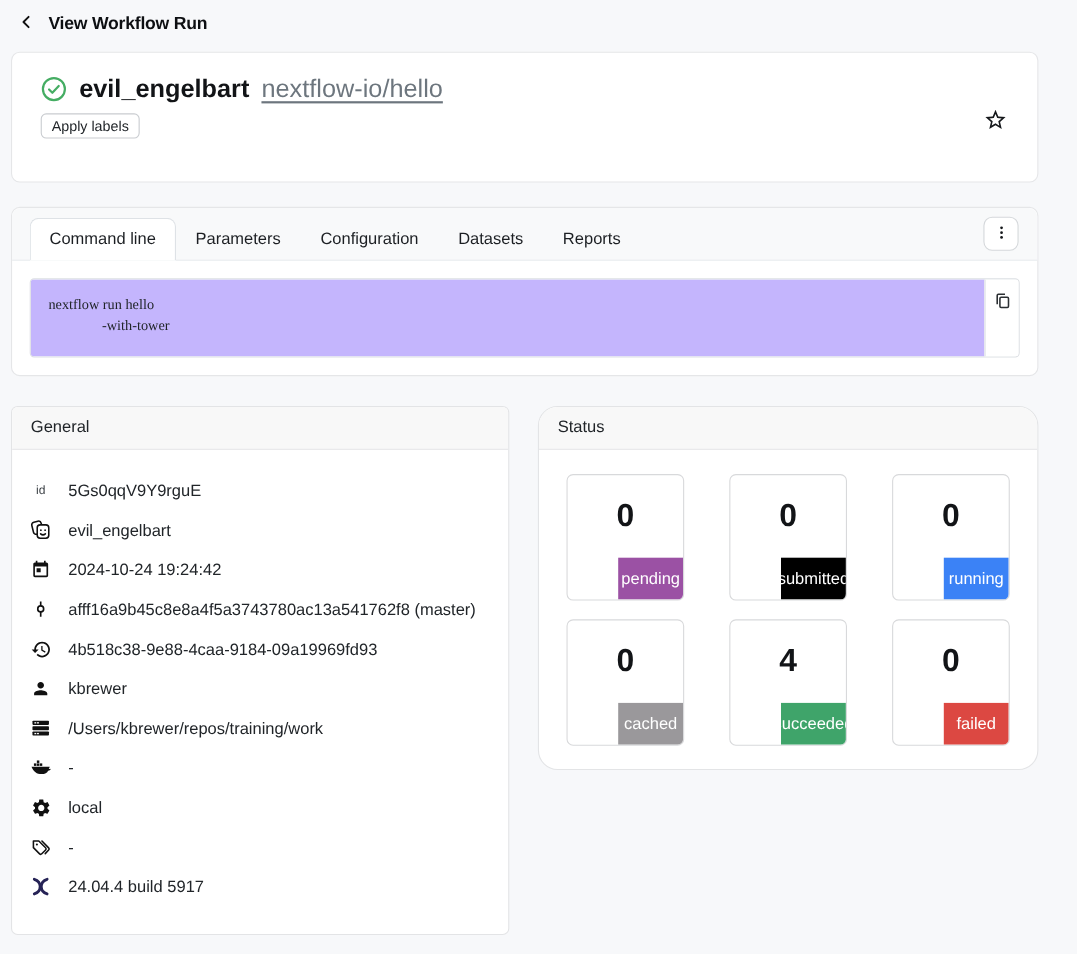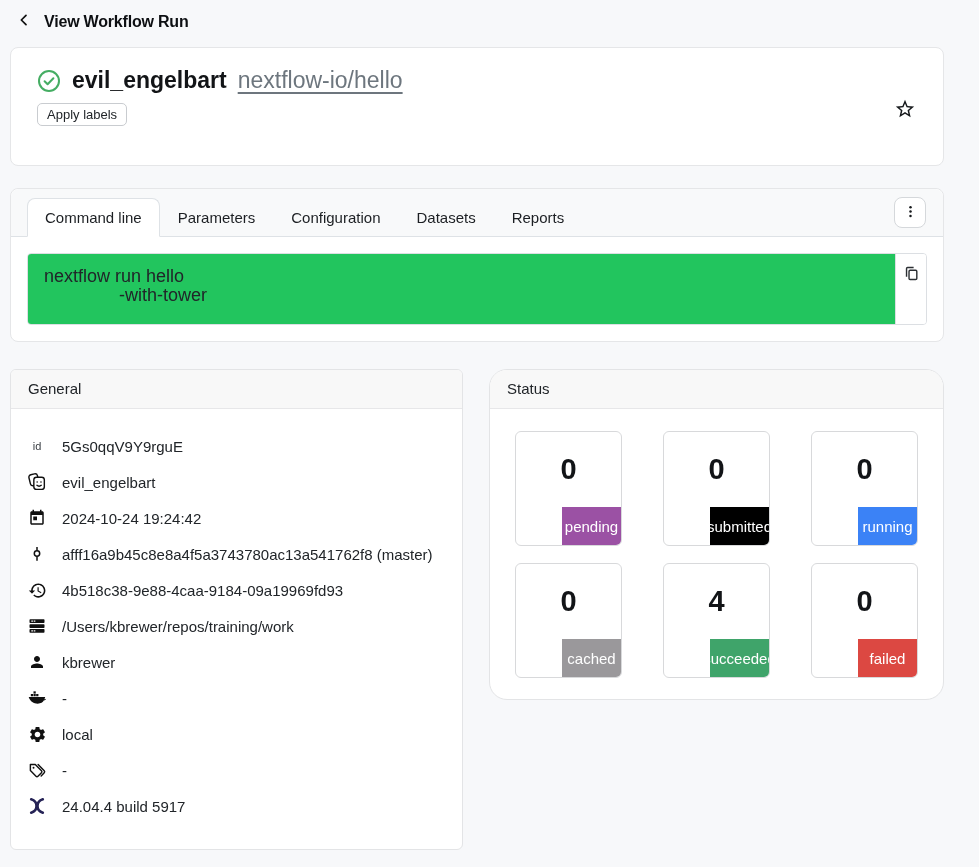--- a/index.html
+++ b/index.html
@@ -29,22 +29,22 @@
   .tabs-card { margin-top:22px; height:154px; }
   .tabbar { position:relative; display:flex; align-items:flex-end; height:48px; background:#f8f9fa;
     border-bottom:1px solid #dee2e6; border-radius:8px 8px 0 0; padding:0 0 0 16px; }
   .tab { padding:0 17px; height:39px; display:flex; align-items:center; font-size:15px; color:#1c1f23;
     margin-bottom:-1px; cursor:pointer; border:1px solid transparent; }
   .tab.active { background:#fff; border-color:#dee2e6; border-bottom-color:#fff; border-radius:8px 8px 0 0; }
   .kebab-btn { position:absolute; right:17px; top:8px; width:32px; height:31px; background:#fff;
     border:1px solid #d5d8db; border-radius:8px; display:flex; align-items:center; justify-content:center; cursor:pointer; }
   .tab-content { padding:16px; }
   .code-wrap { display:flex; border:1px solid #dcdfe3; border-radius:4px; overflow:hidden; height:72px; }
-  .code-pre { flex:1; background:#22c55e; padding:13px 16px; font-family:Liberation Sans, sans-serif;
-    font-size:18px; line-height:19px; color:#212529; white-space:pre; overflow:hidden; }
+  .code-pre { flex:1; background:#c4b5fd; padding:13px 16px; font-family:Liberation Serif, serif;
+    font-size:13px; line-height:19px; color:#212529; white-space:pre; overflow:hidden; }
   .copy-col { width:31px; background:#fff; border-left:1px solid #dcdfe3; display:flex; justify-content:center; padding-top:11px; cursor:pointer; }
 
   
   .panels { display:flex; align-items:flex-start; margin:27px 0 0 10px; }
   .panel { background:#fff; border:1px solid #e3e4e6; border-radius:6px; overflow:hidden; }
   .panel-header { height:39px; line-height:38px; background:#f8f8f8; border-bottom:1px solid #e7e7e9;
     padding-left:17px; font-size:15px; color:#212529; }
   .general-panel { width:453px; height:481px; }
   .general-list { padding:19px 16px 0 14px; }
   .g-row { display:flex; align-items:center; height:36px; }
@@ -180,43 +180,43 @@
             <svg width="19" height="19" viewBox="0 0 24 24" fill="#111">
                 <path d="M13 3c-4.97 0-9 4.03-9 9H1l3.89 3.89.07.14L9 12H6c0-3.87 3.13-7 7-7s7 3.13 7 7-3.13 7-7 7c-1.93 0-3.68-.79-4.94-2.06l-1.42 1.42C8.27 19.99 10.51 21 13 21c4.97 0 9-4.03 9-9s-4.03-9-9-9zm-1 5v5l4.28 2.54.72-1.21-3.5-2.08V8H12z"></path>
               </svg>
           </span>
           <span class="g-value">4b518c38-9e88-4caa-9184-09a19969fd93</span>
         </div>
 
         <div class="g-row">
           <span class="g-icon">
             <svg width="18" height="18" viewBox="0 0 24 24" fill="#111">
+                <path d="M12 12c2.21 0 4-1.79 4-4s-1.79-4-4-4-4 1.79-4 4 1.79 4 4 4zm0 2c-2.67 0-8 1.34-8 4v2h16v-2c0-2.66-5.33-4-8-4z"></path>
+              </svg>
+          </span>
+          <span class="g-value">kbrewer</span>
+        </div>
+
+        <div class="g-row">
+          <span class="g-icon">
+            <svg width="18" height="18" viewBox="0 0 24 24" fill="#111">
               <rect x="2" y="3" width="20" height="5" rx="1"></rect>
                 <rect x="2" y="9.5" width="20" height="5" rx="1"></rect>
                 <rect x="2" y="16" width="20" height="5" rx="1"></rect>
               <rect x="4.4" y="4.7" width="2.2" height="1.6" fill="#fff"></rect>
                 <rect x="7.6" y="4.7" width="2.2" height="1.6" fill="#fff"></rect>
               <rect x="4.4" y="17.7" width="2.2" height="1.6" fill="#fff"></rect>
                 <rect x="7.6" y="17.7" width="2.2" height="1.6" fill="#fff"></rect>
             </svg>
           </span>
           <span class="g-value">/Users/kbrewer/repos/training/work</span>
         </div>
 
         <div class="g-row">
           <span class="g-icon">
-            <svg width="18" height="18" viewBox="0 0 24 24" fill="#111">
-                <path d="M12 12c2.21 0 4-1.79 4-4s-1.79-4-4-4-4 1.79-4 4 1.79 4 4 4zm0 2c-2.67 0-8 1.34-8 4v2h16v-2c0-2.66-5.33-4-8-4z"></path>
-              </svg>
-          </span>
-          <span class="g-value">kbrewer</span>
-        </div>
-
-        <div class="g-row">
-          <span class="g-icon">
             <svg width="20" height="20" viewBox="0 0 24 24" fill="#111">
               <rect x="4.6" y="7.2" width="2.7" height="2.7"></rect>
                 <rect x="7.8" y="7.2" width="2.7" height="2.7"></rect>
                 <rect x="11" y="7.2" width="2.7" height="2.7"></rect>
                 <rect x="7.8" y="4" width="2.7" height="2.7"></rect>
               <path d="M2 10.8h19.8c-.1.6-.4 1.6-1 2.6.9.1 1.7-.1 2.2-.4-.2 1-1 1.9-2.9 2.1-1 2.2-3.4 3.7-7.3 3.7-4.9 0-8.7-2.3-10.8-8z"></path>
             </svg>
           </span>
           <span class="g-value">-</span>
         </div>

